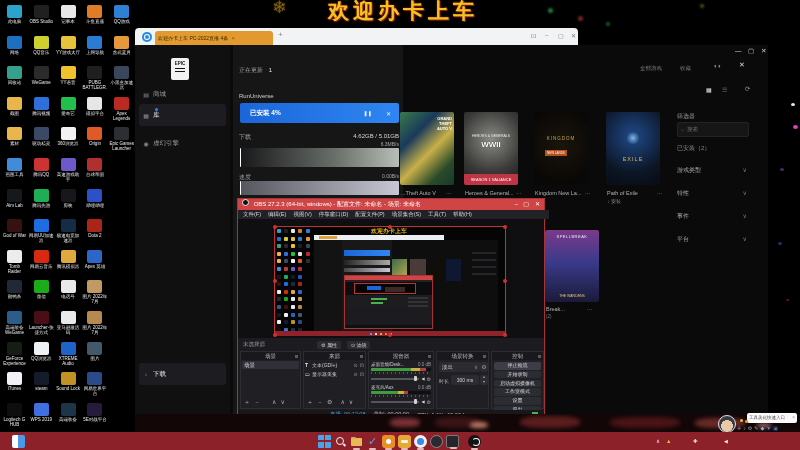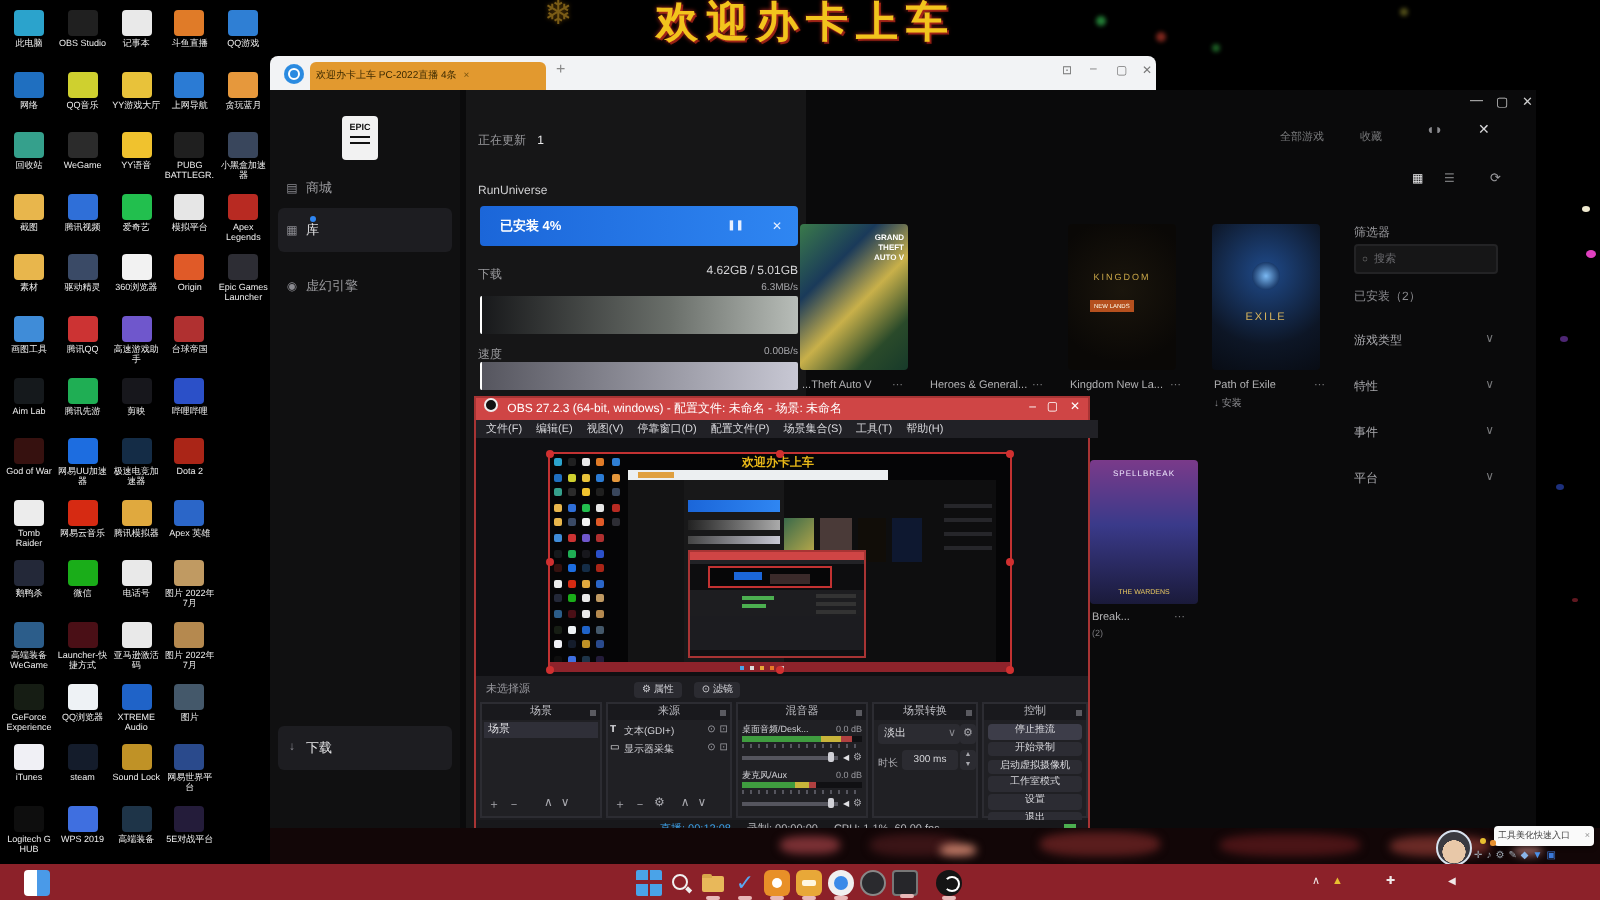--- a/index.html
+++ b/index.html
@@ -408,20 +408,25 @@
     <span style="position:absolute;left:545px;top:20px;font-size:5.5px;color:#77787a;">收藏</span>
     <span style="position:absolute;left:578px;top:17px;font-size:7px;color:#8a8a8e;">◖◗</span>
     <span style="position:absolute;left:604px;top:16px;font-size:7px;color:#d8d8da;">✕</span>
     <span style="position:absolute;left:571px;top:41px;font-size:6px;color:#e8e8ea;">▦</span>
     <span style="position:absolute;left:587px;top:41px;font-size:6px;color:#77787a;">☰</span>
     <span style="position:absolute;left:610px;top:40px;font-size:6.5px;color:#9a9a9e;">⟳</span>
 
     <div class="tile" style="left:265px;background:linear-gradient(135deg,#3a7a4a,#1a3a5a 30%,#c8b04a 55%,#2a4a2a 80%,#173a2a);">
       <span style="position:absolute;right:2px;top:4px;width:24px;font-size:4px;color:#fff;font-weight:bold;text-align:right;">GRAND THEFT AUTO V</span>
     </div>
+    <div class="tile" style="left:329px;background:radial-gradient(circle at 50% 38%,#8a8a86,#3a3a38 60%,#181816);">
+      <span style="position:absolute;left:0;right:0;top:22px;text-align:center;font-size:3.5px;color:#e8e8e8;">HEROES &amp; GENERALS</span>
+      <span style="position:absolute;left:0;right:0;top:28px;text-align:center;font-size:8px;font-weight:bold;color:#fff;text-shadow:0 0 1px #000;">WWII</span>
+      <span style="position:absolute;left:0;right:0;bottom:0;height:11px;background:#c03545;color:#fff;font-size:4px;text-align:center;line-height:11px;">SEASON 1 VALIANCE</span>
+    </div>
     <div class="tile" style="left:399px;background:radial-gradient(circle at 50% 45%,#1a150c,#0a0806 75%);">
       <span style="position:absolute;left:0;right:0;top:24px;text-align:center;font-size:4.5px;letter-spacing:1px;color:#c9a648;">KINGDOM</span>
       <span style="position:absolute;left:11px;top:38px;background:#b5501e;color:#ffe;font-size:3px;padding:1px 2px;">NEW LANDS</span>
     </div>
     <div class="tile" style="left:471px;background:radial-gradient(circle at 50% 33%,#1f4a8a,#0d1626 65%,#080c14);">
       <span style="position:absolute;left:50%;top:26%;width:14px;height:14px;margin-left:-7px;border-radius:50%;background:radial-gradient(circle,#7ab8f2,#1a3a6a 70%);"></span>
       <span style="position:absolute;left:0;right:0;top:44px;text-align:center;font-size:5.5px;letter-spacing:1px;color:#d8b45c;">EXILE</span>
     </div>
     <div class="tile" style="left:410px;top:185px;height:72px;background:linear-gradient(180deg,#7a3a8a,#3a3a8a 45%,#1a1a3a);">
       <span style="position:absolute;left:0;right:0;top:4px;text-align:center;font-size:4px;color:#f0e8ff;letter-spacing:.5px;">SPELLBREAK</span>

